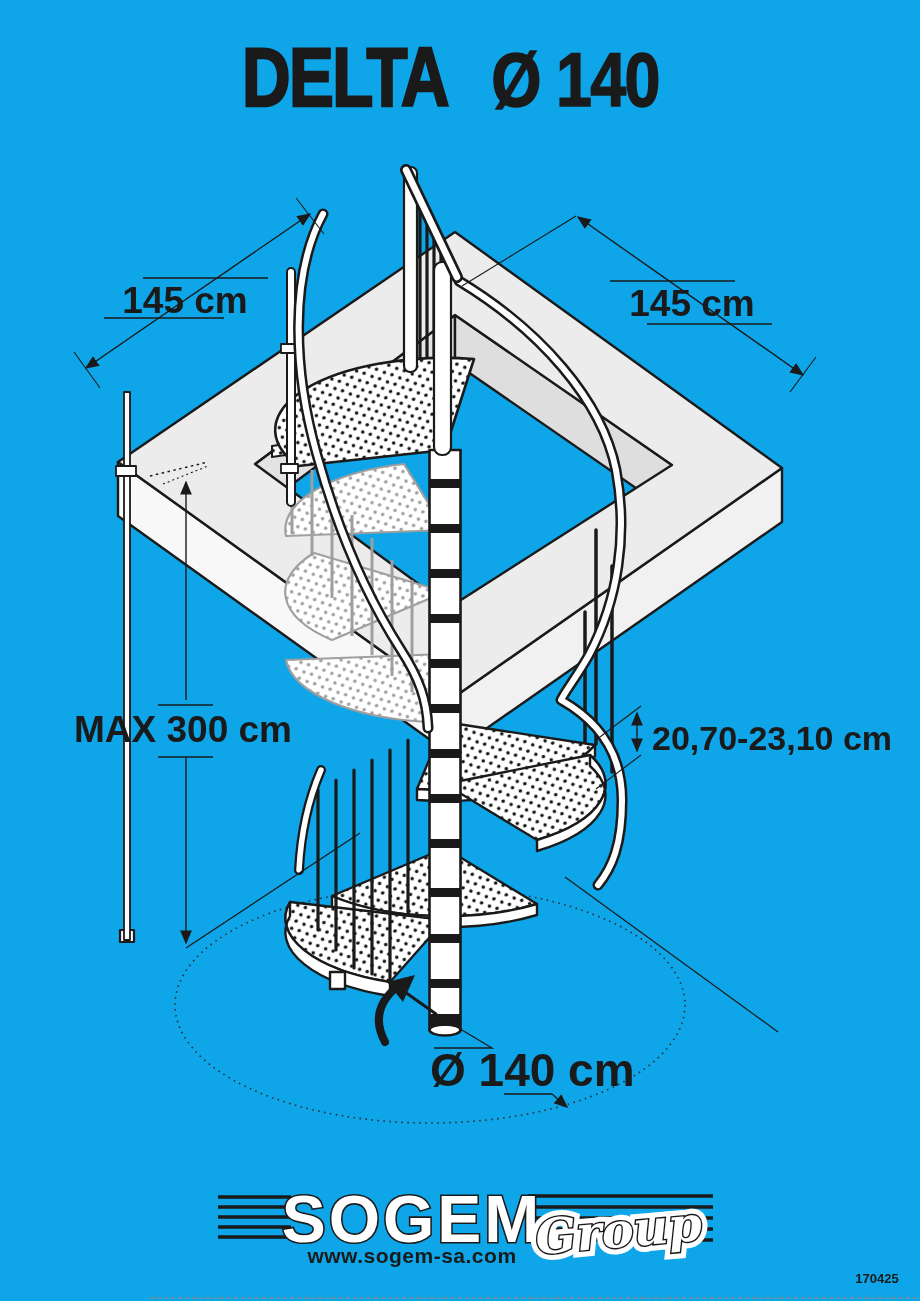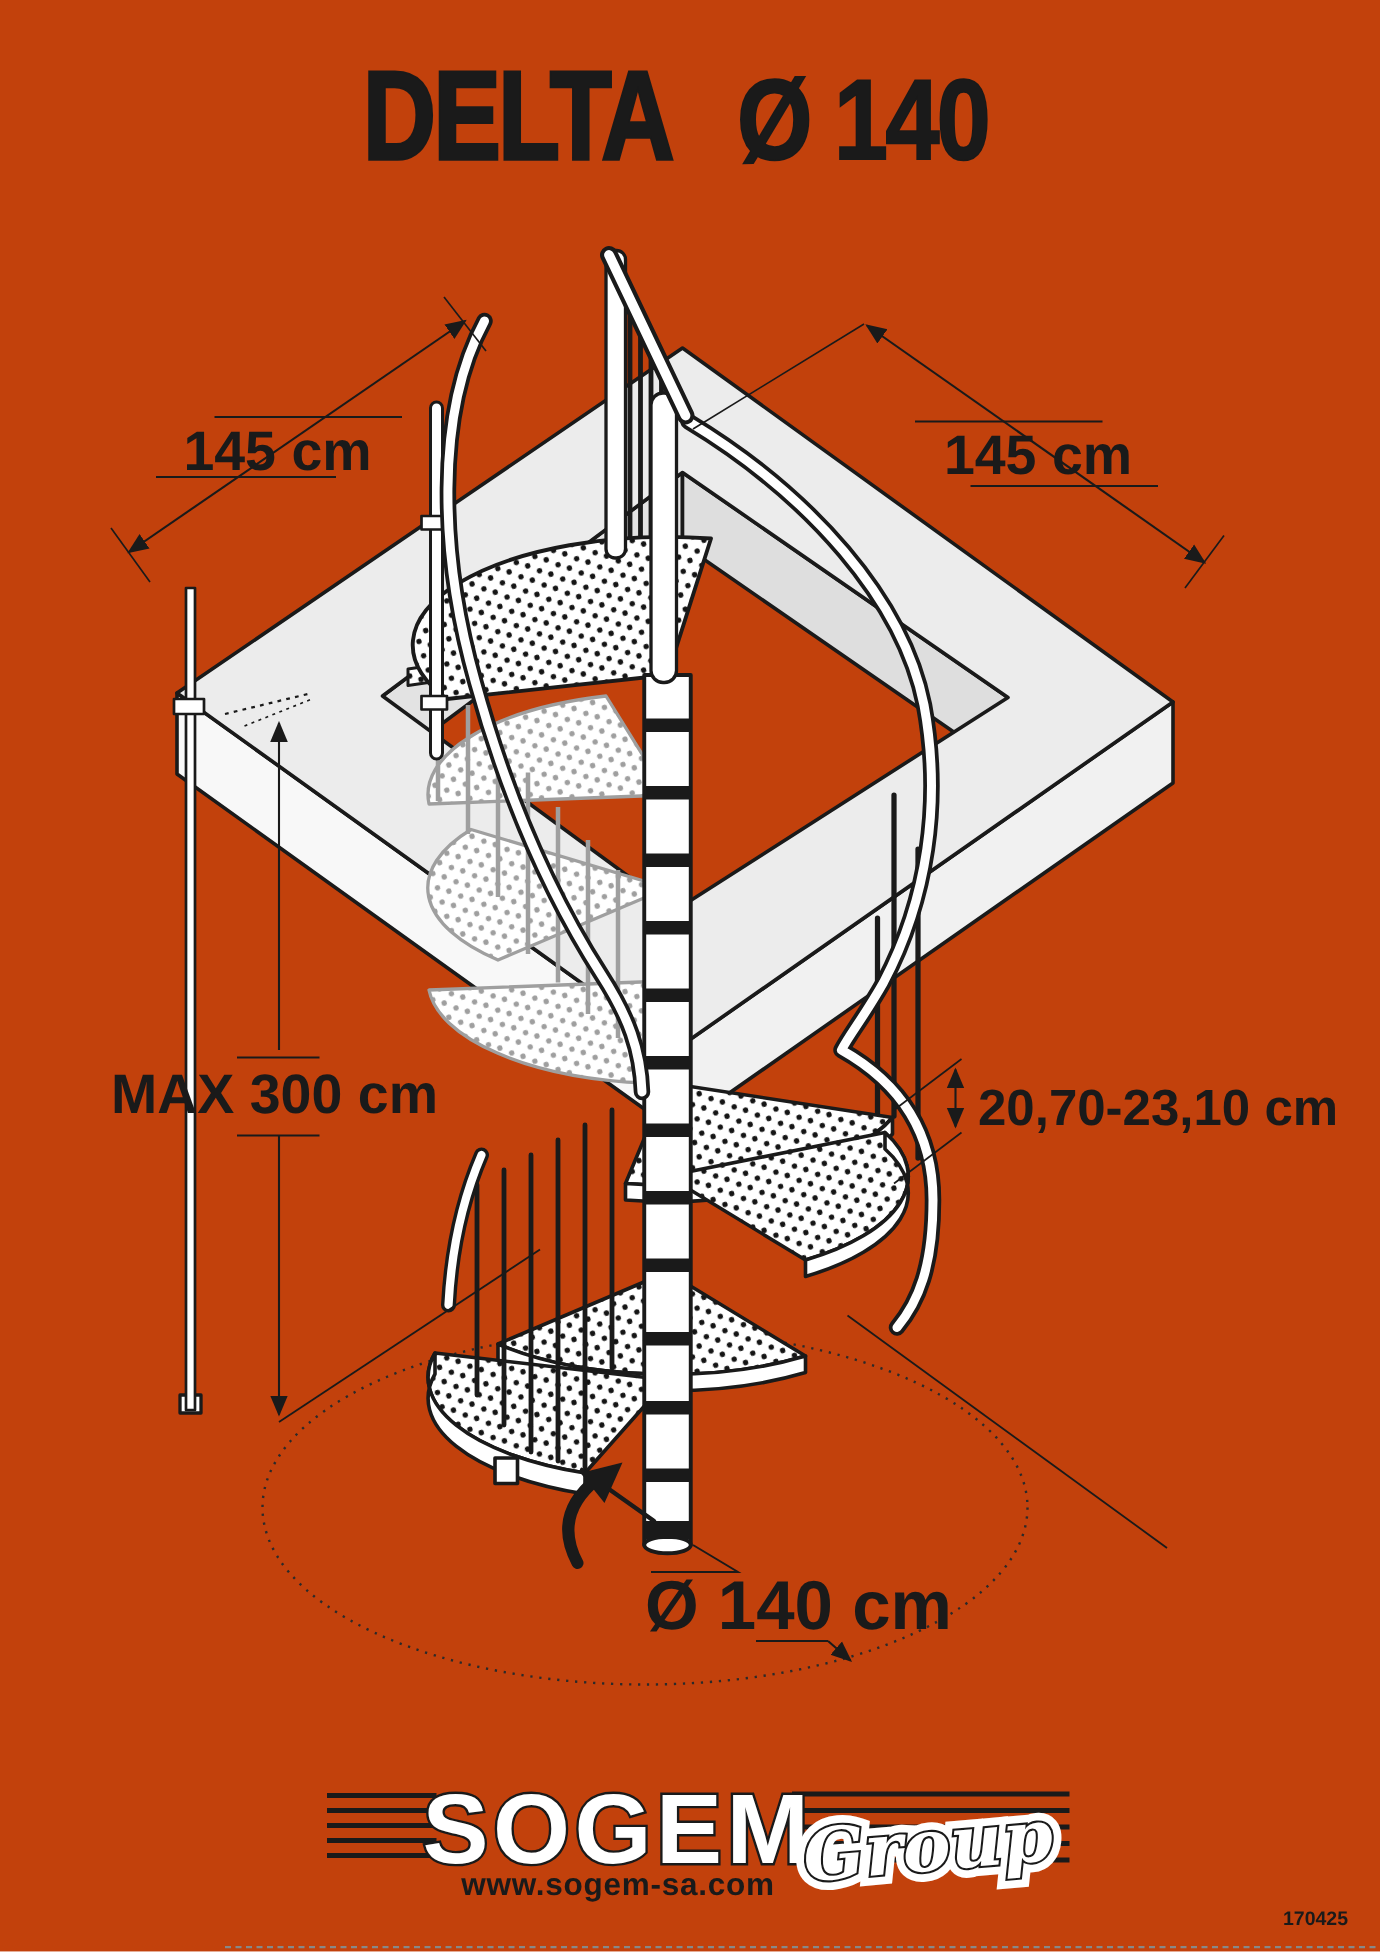--- a/index.html
+++ b/index.html
@@ -1,16 +1,16 @@
 <!DOCTYPE html>
 <html><head>
 <meta charset="utf-8">
 <style>
   html,body{margin:0;padding:0;background:#fff;}
-  .page{position:relative;width:920px;height:1301px;background:#c2410c;overflow:hidden;
+  .page{position:relative;width:920px;height:1301px;background:#0ea5e9;overflow:hidden;
         font-family:"Liberation Sans",sans-serif;}
   svg{position:absolute;top:0;left:0;}
   text{font-family:"Liberation Sans",sans-serif;fill:#1a1a1a;}
   .title-txt{font-weight:bold;letter-spacing:-2px;}
   .dim-txt{font-weight:bold;font-size:37px;}
   .dim-txt-sm{font-weight:bold;font-size:34px;}
   .dia-txt{font-weight:bold;font-size:46px;}
   .url-txt{font-weight:bold;font-size:21px;letter-spacing:.5px;}
   .doc-txt{font-size:13px;font-weight:600;}
   .sogem-txt{font-weight:bold;font-size:66px;letter-spacing:3px;

